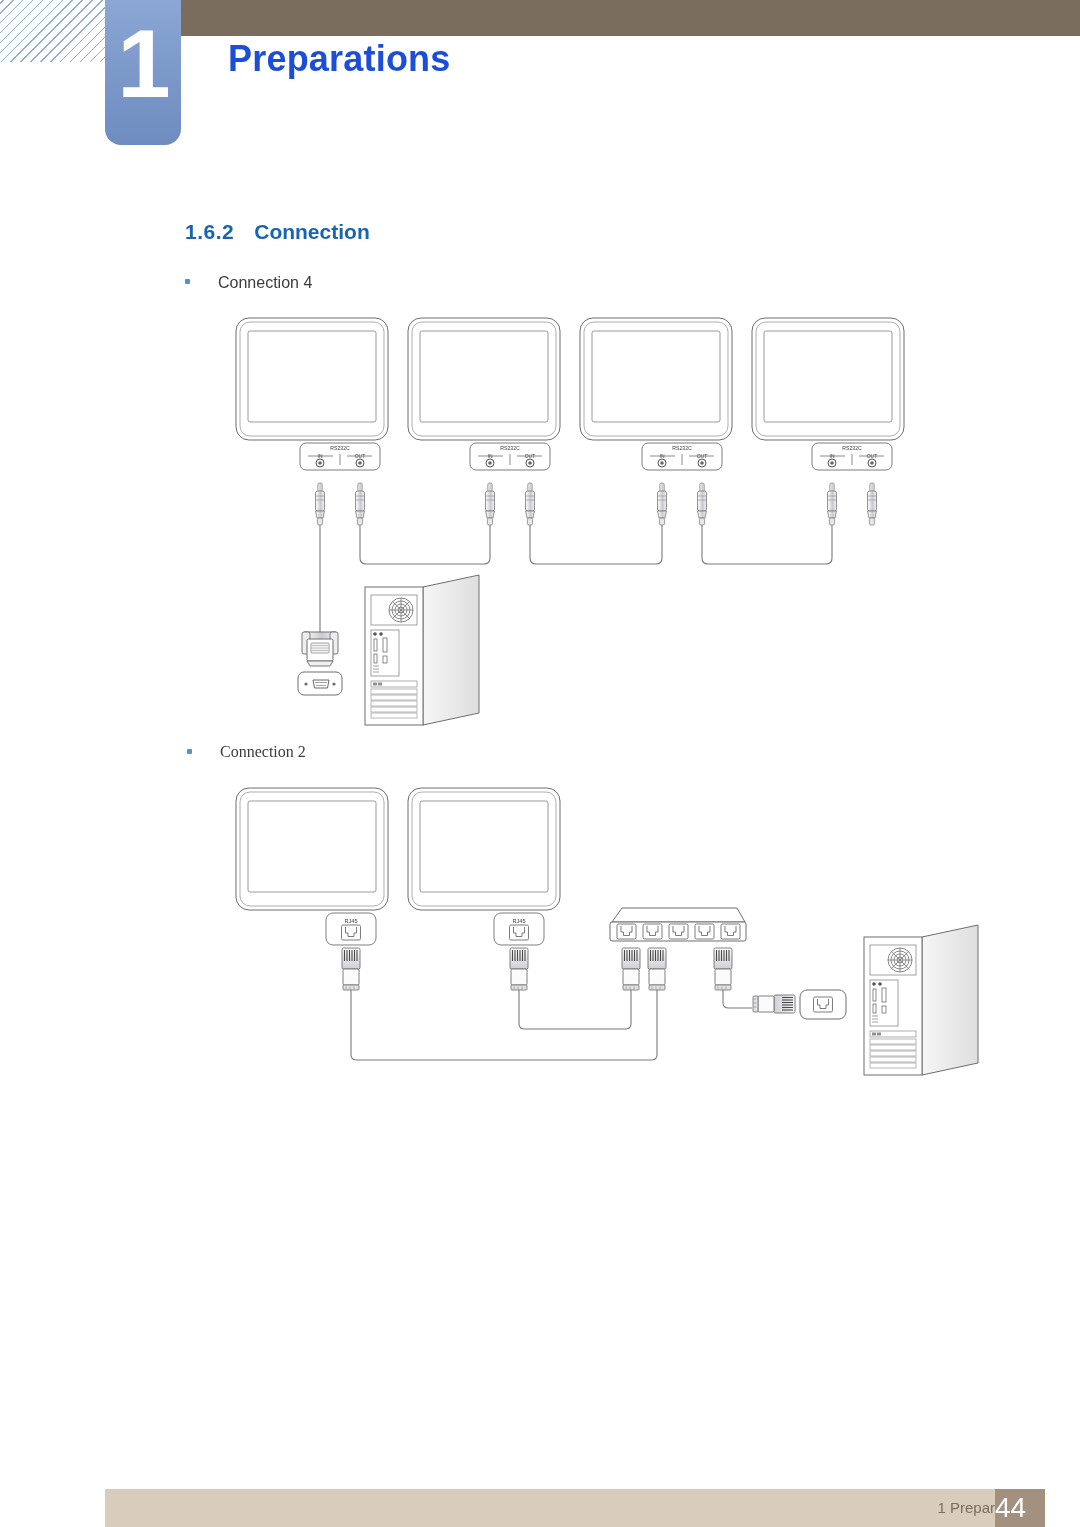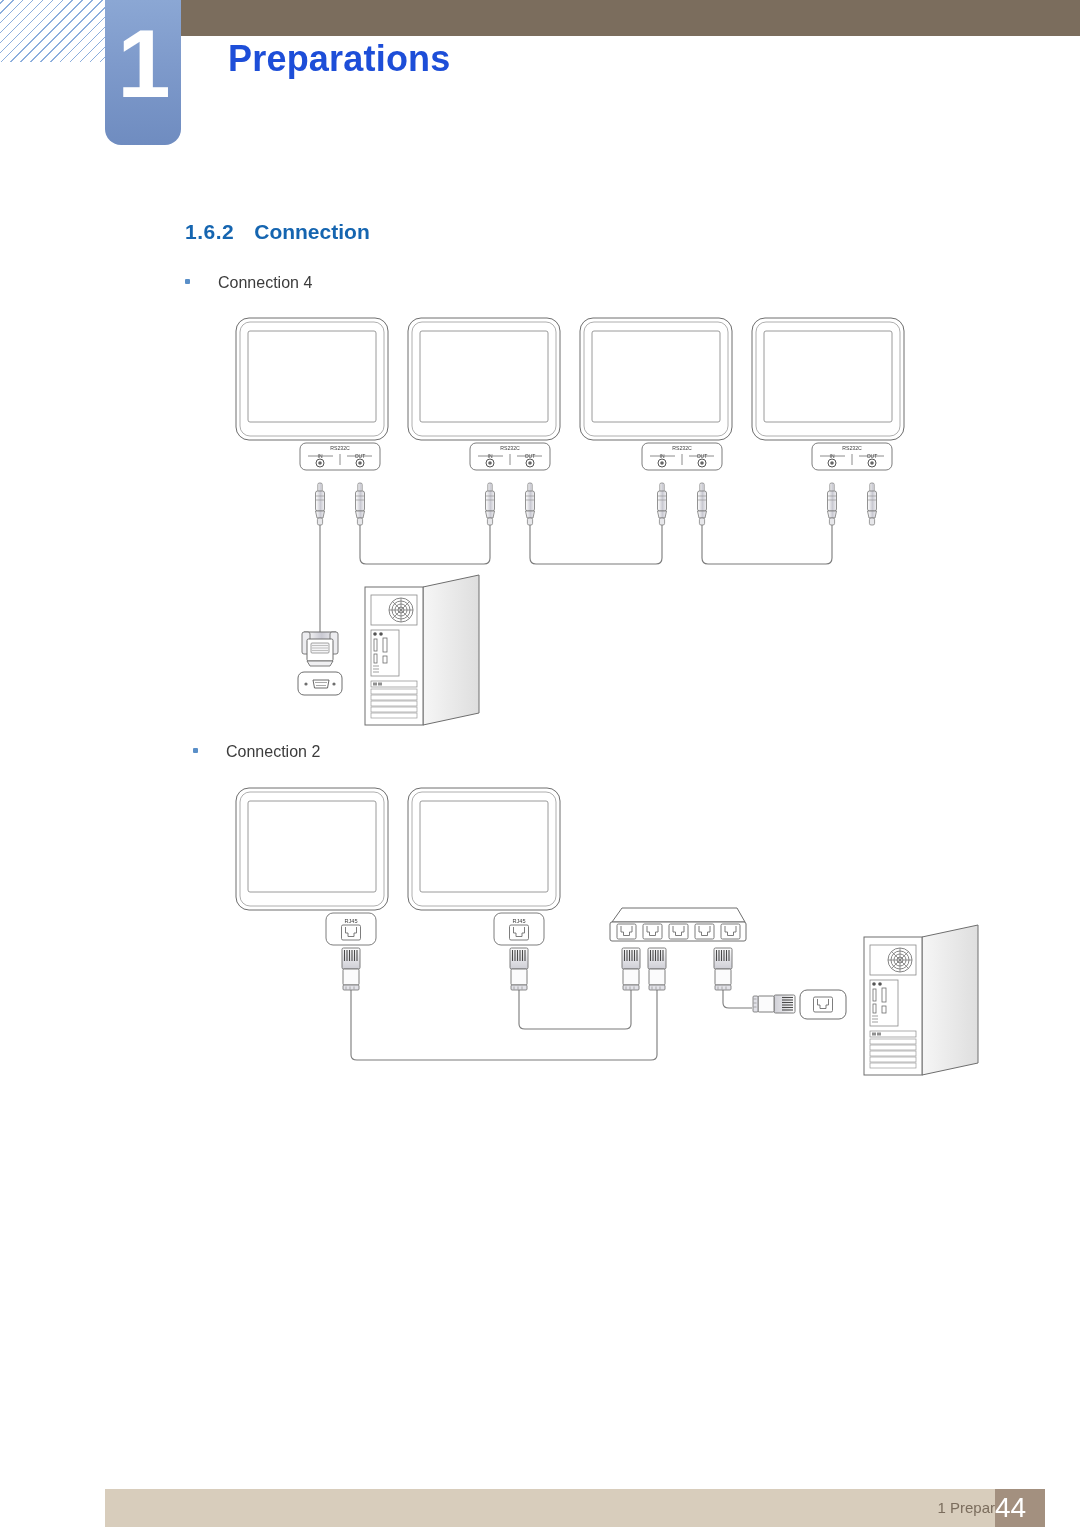--- a/index.html
+++ b/index.html
@@ -42,21 +42,21 @@
   }
   .sec-heading .num{margin-right:20px;letter-spacing:.5px;}
 
   .bullet-row{position:absolute;color:#3c3c3c;font-size:16px;}
   .bullet-row .dot{
     display:inline-block;width:5px;height:5px;background:#5a8fc8;
     border-radius:1px;vertical-align:middle;margin-right:28px;
     position:relative;top:-2px;
   }
   #b1{left:185px;top:274px;}
-  #b2{left:193px;top:743px;}
+  #b2{left:187px;top:743px;font-family:Liberation Serif, serif;}
 
   
   svg.diagram{position:absolute;left:0;top:0;overflow:visible;}
 
   
   .footer-bar{
     position:absolute;left:105px;top:1489px;width:940px;height:38px;
     background:#d8cdbc;
   }
   .footer-label{

